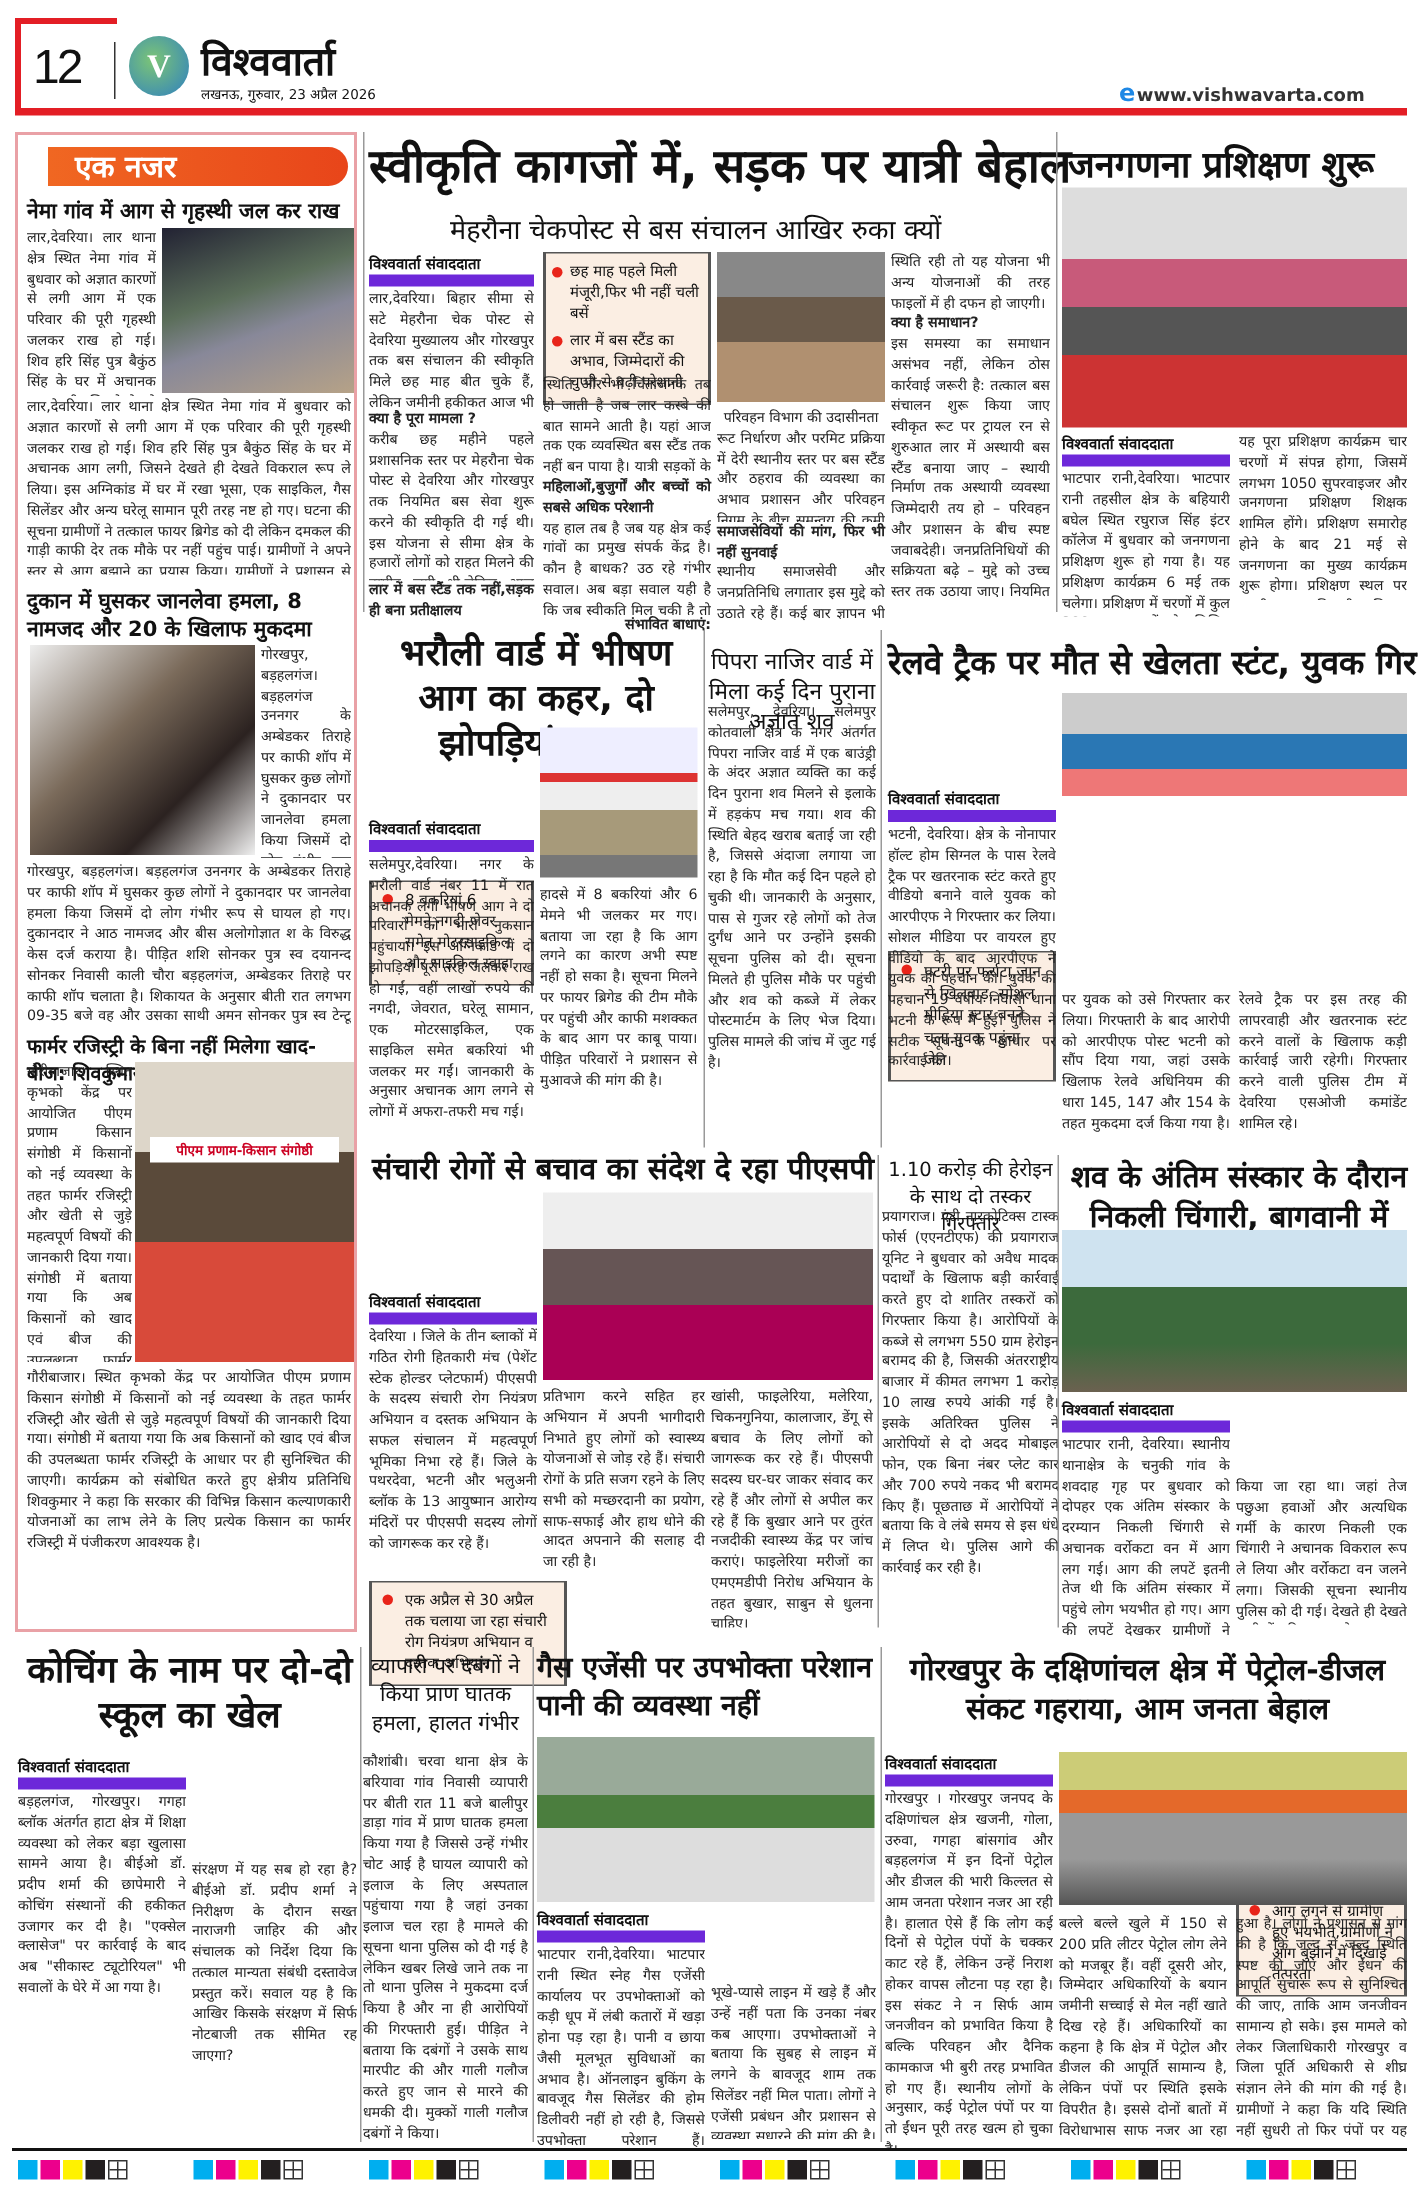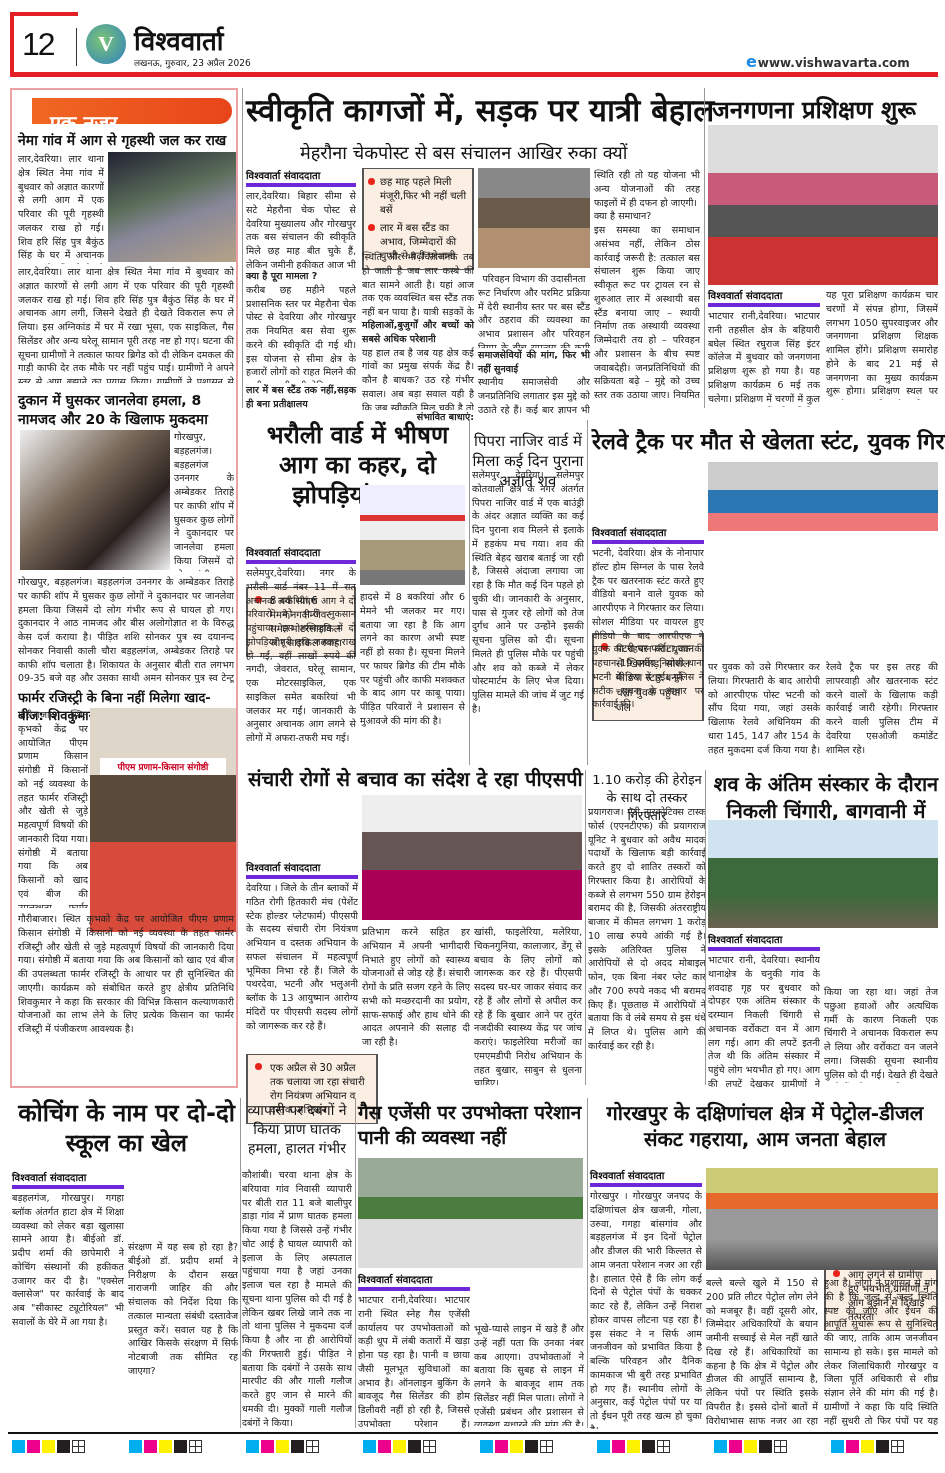--- a/index.html
+++ b/index.html
@@ -11,27 +11,27 @@
 .red-bottom{left:10px;top:72px;width:928px;height:5px;background:#e31e25}
 .pageno{left:22px;top:26px;font-size:32px;font-family:"Liberation Sans",sans-serif;letter-spacing:-2px}
 .vsep{left:76px;top:28px;width:1px;height:38px;background:#333}
 .logo{left:86px;top:24px;width:40px;height:40px;border-radius:50%;background:radial-gradient(circle at 40% 40%,#7cc576,#2e7fc1);display:flex;align-items:center;justify-content:center;color:#fff;font-weight:bold;font-size:22px;font-family:"Liberation Serif",serif}
 .brand{left:134px;top:22px;font-size:26px;font-weight:bold}
 .dateline{left:134px;top:56px;font-size:9px}
 .section{left:410px;top:28px;font-size:28px;font-family:"Liberation Sans",sans-serif}
 .web{left:746px;top:52px;font-size:12px;font-weight:bold;color:#333}
 .web .e{color:#1e88e5;font-weight:bold;font-size:16px;margin-right:1px}
 .box-red{border:2px solid #e9a1a6}
-.tag{background:linear-gradient(90deg,#f06722,#e8451a);color:#fff;font-weight:bold;font-size:20px;padding:12px 18px;border-radius:0 14px 14px 0;height:26px;line-height:26px}
+.tag{background:linear-gradient(90deg,#f06722,#e8451a);color:#fff;font-weight:bold;font-size:20px;padding:0 18px;border-radius:0 14px 14px 0;height:26px;line-height:26px}
 .bigh{font-size:33px;font-weight:bold}
 .midh{font-size:24px;font-weight:bold}
 .smh{font-size:17px;font-weight:bold}
 .sub{font-size:21px}
 .body{font-size:9.5px;line-height:1.45;color:#222;text-align:justify}
-.by{font-size:10px;font-weight:bold;border-bottom:4px solid #6d28d9;padding-bottom:1px;margin-bottom:2px;display:block}
+.by{font-size:10px;font-weight:bold;border-bottom:8px solid #6d28d9;padding-bottom:1px;margin-bottom:2px;display:block}
 .hl{background:#fbeee3;border-left:2px solid #555;border-right:2px solid #555;border-top:1px solid #555;border-bottom:1px solid #555;padding:6px 6px 6px 22px;font-size:12.5px;line-height:1.4;position:relative}
 .hl .dot{position:absolute;left:7px;top:10px;width:10px;height:10px;border-radius:50%;background:#e8241a}
 .img{background:#777;overflow:hidden;position:absolute}
 .img1{background:linear-gradient(160deg,#223,#5b6e5a 40%,#889 60%,#b6a287)}
 .img2{background:linear-gradient(135deg,#eee,#7a6a5a 40%,#2b2220 70%,#f0f0f0)}
 .img3{background:linear-gradient(180deg,#ddd6c9 0 30%,#5a4a3a 30% 60%,#d84a3a 60%)}
 .img4{background:linear-gradient(180deg,#ddd 0 30%,#c85a7a 30% 50%,#555 50% 70%,#c33 70%)}
 .img5{background:linear-gradient(180deg,#888 0 30%,#6a5a4a 30% 60%,#b09070 60%)}
 .img6{background:linear-gradient(180deg,#eef 0 30%,#d33 30% 36%,#eee 36% 55%,#a79a7a 55% 85%,#777 85%)}
 .img7{background:linear-gradient(180deg,#ccc 0 30%,#2a77b4 30% 55%,#e77 55% 75%,#fff 75%)}
@@ -66,21 +66,21 @@
   <div class="abs tag" style="left:20px;top:8px;width:200px">एक नजर</div>
   <div class="abs smh" style="left:6px;top:40px;width:216px;font-size:14px">नेमा गांव में आग से गृहस्थी जल कर राख</div>
   <div class="img img1" style="left:96px;top:62px;width:128px;height:110px"></div>
   <div class="abs body" style="left:6px;top:62px;width:86px;height:112px;overflow:hidden">लार,देवरिया। लार थाना क्षेत्र स्थित नेमा गांव में बुधवार को अज्ञात कारणों से लगी आग में एक परिवार की पूरी गृहस्थी जलकर राख हो गई। शिव हरि सिंह पुत्र बैकुंठ सिंह के घर में अचानक आग लगी, जिसने देखते ही देखते विकराल रूप ले लिया। इस अग्निकांड में घर में रखा भूसा, एक साइकिल, गैस सिलेंडर और अन्य घरेलू सामान पूरी तरह नष्ट हो गए। घटना की सूचना ग्रामीणों ने तत्काल फायर ब्रिगेड को दी लेकिन दमकल की गाड़ी काफी देर तक मौके पर नहीं पहुंच पाई। ग्रामीणों ने अपने स्तर से आग बुझाने का प्रयास किया। ग्रामीणों ने प्रशासन से पीड़ित परिवार को तत्काल सहायता प्रदान करने की मांग की है।</div>
   <div class="abs body" style="left:6px;top:175px;width:216px;height:118px;overflow:hidden">लार,देवरिया। लार थाना क्षेत्र स्थित नेमा गांव में बुधवार को अज्ञात कारणों से लगी आग में एक परिवार की पूरी गृहस्थी जलकर राख हो गई। शिव हरि सिंह पुत्र बैकुंठ सिंह के घर में अचानक आग लगी, जिसने देखते ही देखते विकराल रूप ले लिया। इस अग्निकांड में घर में रखा भूसा, एक साइकिल, गैस सिलेंडर और अन्य घरेलू सामान पूरी तरह नष्ट हो गए। घटना की सूचना ग्रामीणों ने तत्काल फायर ब्रिगेड को दी लेकिन दमकल की गाड़ी काफी देर तक मौके पर नहीं पहुंच पाई। ग्रामीणों ने अपने स्तर से आग बुझाने का प्रयास किया। ग्रामीणों ने प्रशासन से पीड़ित परिवार को तत्काल सहायता प्रदान करने की मांग की है।</div>
   <div class="abs smh" style="left:6px;top:300px;width:216px;font-size:14px">दुकान में घुसकर जानलेवा हमला, 8 नामजद और 20 के खिलाफ मुकदमा</div>
   <div class="img img2" style="left:8px;top:340px;width:150px;height:140px"></div>
   <div class="abs body" style="left:162px;top:340px;width:60px;height:142px;overflow:hidden">गोरखपुर, बड़हलगंज। बड़हलगंज उननगर के अम्बेडकर तिराहे पर काफी शॉप में घुसकर कुछ लोगों ने दुकानदार पर जानलेवा हमला किया जिसमें दो लोग गंभीर रूप से घायल हो गए। दुकानदार ने आठ नामजद और बीस अलोगोज्ञात श के विरुद्ध केस दर्ज कराया है। पीड़ित शशि सोनकर पुत्र स्व दयानन्द सोनकर निवासी काली चौरा बड़हलगंज, अम्बेडकर तिराहे पर काफी शॉप चलाता है। शिकायत के अनुसार बीती रात लगभग 09-35 बजे वह और उसका साथी अमन सोनकर पुत्र स्व टेन्टू सोनकर दुकान पर मौजूद थे तभी अचानक लगभग 15-20 लोग जिसमें नितेश भारती, रितेश भारती, रितेश भारती, आजाद भारती, सुन्दरम भारती, शांति राम, निखिल कुमार, लिखित भारती, शाहिल भारती निवासी ग्राम डाकुरडिया एवं आस-पास के लोग सुनकर आस पास के लोग आए तो आरोपी जान से मारने की धमकी देते हुए फरार हो गए। पीड़ित शशि सोनकर की शिकायत पर पुलिस ने आरोपियों के खिलाफ केस दर्ज कर लिया है।</div>
   <div class="abs body" style="left:6px;top:485px;width:216px;height:108px;overflow:hidden">गोरखपुर, बड़हलगंज। बड़हलगंज उननगर के अम्बेडकर तिराहे पर काफी शॉप में घुसकर कुछ लोगों ने दुकानदार पर जानलेवा हमला किया जिसमें दो लोग गंभीर रूप से घायल हो गए। दुकानदार ने आठ नामजद और बीस अलोगोज्ञात श के विरुद्ध केस दर्ज कराया है। पीड़ित शशि सोनकर पुत्र स्व दयानन्द सोनकर निवासी काली चौरा बड़हलगंज, अम्बेडकर तिराहे पर काफी शॉप चलाता है। शिकायत के अनुसार बीती रात लगभग 09-35 बजे वह और उसका साथी अमन सोनकर पुत्र स्व टेन्टू सोनकर दुकान पर मौजूद थे तभी अचानक लगभग 15-20 लोग जिसमें नितेश भारती, रितेश भारती, रितेश भारती, आजाद भारती, सुन्दरम भारती, शांति राम, निखिल कुमार, लिखित भारती, शाहिल भारती निवासी ग्राम डाकुरडिया एवं आस-पास के लोग सुनकर आस पास के लोग आए तो आरोपी जान से मारने की धमकी देते हुए फरार हो गए। पीड़ित शशि सोनकर की शिकायत पर पुलिस ने आरोपियों के खिलाफ केस दर्ज कर लिया है।</div>
   <div class="abs smh" style="left:6px;top:598px;width:216px;font-size:13px">फार्मर रजिस्ट्री के बिना नहीं मिलेगा खाद-बीज: शिवकुमार</div>
-  <div class="img img3" style="left:78px;top:618px;width:146px;height:224px">
+  <div class="img img3" style="left:78px;top:618px;width:146px;height:200px">
     <div style="position:absolute;left:10px;top:50px;width:126px;background:#fff;color:#c02;font-size:9px;font-weight:bold;text-align:center;padding:2px">पीएम प्रणाम-किसान संगोष्ठी</div>
   </div>
   <div class="abs body" style="left:6px;top:618px;width:70px;height:200px;overflow:hidden">गौरीबाजार। स्थित कृभको केंद्र पर आयोजित पीएम प्रणाम किसान संगोष्ठी में किसानों को नई व्यवस्था के तहत फार्मर रजिस्ट्री और खेती से जुड़े महत्वपूर्ण विषयों की जानकारी दिया गया। संगोष्ठी में बताया गया कि अब किसानों को खाद एवं बीज की उपलब्धता फार्मर रजिस्ट्री के आधार पर ही सुनिश्चित की जाएगी। कार्यक्रम को संबोधित करते हुए क्षेत्रीय प्रतिनिधि शिवकुमार ने कहा कि सरकार की विभिन्न किसान कल्याणकारी योजनाओं का लाभ लेने के लिए प्रत्येक किसान का फार्मर रजिस्ट्री में पंजीकरण आवश्यक है।</div>
   <div class="abs body" style="left:6px;top:822px;width:216px;height:172px;overflow:hidden">गौरीबाजार। स्थित कृभको केंद्र पर आयोजित पीएम प्रणाम किसान संगोष्ठी में किसानों को नई व्यवस्था के तहत फार्मर रजिस्ट्री और खेती से जुड़े महत्वपूर्ण विषयों की जानकारी दिया गया। संगोष्ठी में बताया गया कि अब किसानों को खाद एवं बीज की उपलब्धता फार्मर रजिस्ट्री के आधार पर ही सुनिश्चित की जाएगी। कार्यक्रम को संबोधित करते हुए क्षेत्रीय प्रतिनिधि शिवकुमार ने कहा कि सरकार की विभिन्न किसान कल्याणकारी योजनाओं का लाभ लेने के लिए प्रत्येक किसान का फार्मर रजिस्ट्री में पंजीकरण आवश्यक है।</div>
 </div>
 
 <div class="abs bigh" style="left:246px;top:88px;width:455px;font-size:31px;white-space:nowrap">स्वीकृति कागजों में, सड़क पर यात्री बेहाल</div>
 <div class="abs sub" style="left:300px;top:140px;width:380px;font-size:18px">मेहरौना चेकपोस्ट से बस संचालन आखिर रुका क्यों</div>
 <div class="abs" style="left:246px;top:168px;width:110px">
   <span class="by">विश्ववार्ता संवाददाता</span>
@@ -101,21 +101,21 @@
 </div>
 <div class="img img5" style="left:478px;top:168px;width:112px;height:100px"></div>
 <div class="abs" style="left:478px;top:272px;width:112px">
   <div class="body" style="text-align:center">परिवहन विभाग की उदासीनता</div>
   <div class="body" style="height:62px;overflow:hidden">रूट निर्धारण और परमिट प्रक्रिया में देरी स्थानीय स्तर पर बस स्टैंड और ठहराव की व्यवस्था का अभाव प्रशासन और परिवहन निगम के बीच समन्वय की कमी इन कारणों पर कोई अधिकारी खुलकर बोलने को तैयार नहीं है।</div>
   <div class="body" style="font-weight:bold">समाजसेवियों की मांग, फिर भी नहीं सुनवाई</div>
   <div class="body" style="height:40px;overflow:hidden">स्थानीय समाजसेवी और जनप्रतिनिधि लगातार इस मुद्दे को उठाते रहे हैं। कई बार ज्ञापन भी दिए गए, लेकिन नतीजा शून्य ही रहा। लोगों का आरोप है कि अगर यही</div>
 </div>
 <div class="abs" style="left:594px;top:168px;width:106px">
   <div class="body">स्थिति रही तो यह योजना भी अन्य योजनाओं की तरह फाइलों में ही दफन हो जाएगी।</div>
-  <div class="body" style="font-weight:normal">क्या है समाधान?</div>
+  <div class="body" style="font-weight:bold">क्या है समाधान?</div>
   <div class="body" style="height:175px;overflow:hidden">इस समस्या का समाधान असंभव नहीं, लेकिन ठोस कार्रवाई जरूरी है: तत्काल बस संचालन शुरू किया जाए स्वीकृत रूट पर ट्रायल रन से शुरुआत लार में अस्थायी बस स्टैंड बनाया जाए – स्थायी निर्माण तक अस्थायी व्यवस्था जिम्मेदारी तय हो – परिवहन और प्रशासन के बीच स्पष्ट जवाबदेही। जनप्रतिनिधियों की सक्रियता बढ़े – मुद्दे को उच्च स्तर तक उठाया जाए। नियमित निगरानी हो – समय-समय पर समीक्षा बैठक। मेहरौना से देवरिया और गोरखपुर तक बस सेवा केवल एक सुविधा नहीं, बल्कि क्षेत्र के विकास की जरूरत है। जब सरकार ने स्वीकृति दे दी है, तो अब देरी सिर्फ व्यवस्था की कमजोरी को उजागर कर रही है। अगर जल्द ही ठोस कदम नहीं उठाए गए, तो यह नाराजगी आने वाले समय में बड़ा जनआक्रोश बन सकती है।</div>
 </div>
 
 <div class="abs midh" style="left:712px;top:92px;width:230px">जनगणना प्रशिक्षण शुरू</div>
 <div class="img img4" style="left:708px;top:125px;width:230px;height:160px"></div>
 <div class="abs" style="left:708px;top:288px;width:112px">
   <span class="by">विश्ववार्ता संवाददाता</span>
   <div class="body" style="height:98px;overflow:hidden">भाटपार रानी,देवरिया। भाटपार रानी तहसील क्षेत्र के बहियारी बघेल स्थित रघुराज सिंह इंटर कॉलेज में बुधवार को जनगणना प्रशिक्षण शुरू हो गया है। यह प्रशिक्षण कार्यक्रम 6 मई तक चलेगा। प्रशिक्षण में चरणों में कुल 300 सुपरवाइजरों को प्रशिक्षित किया जा रहा है। सुपरवाइजरों को भारत सरकार द्वारा दिल्ली में विशेष प्रशिक्षण दिया गया है।</div>
 </div>
 <div class="abs" style="left:826px;top:288px;width:112px">

